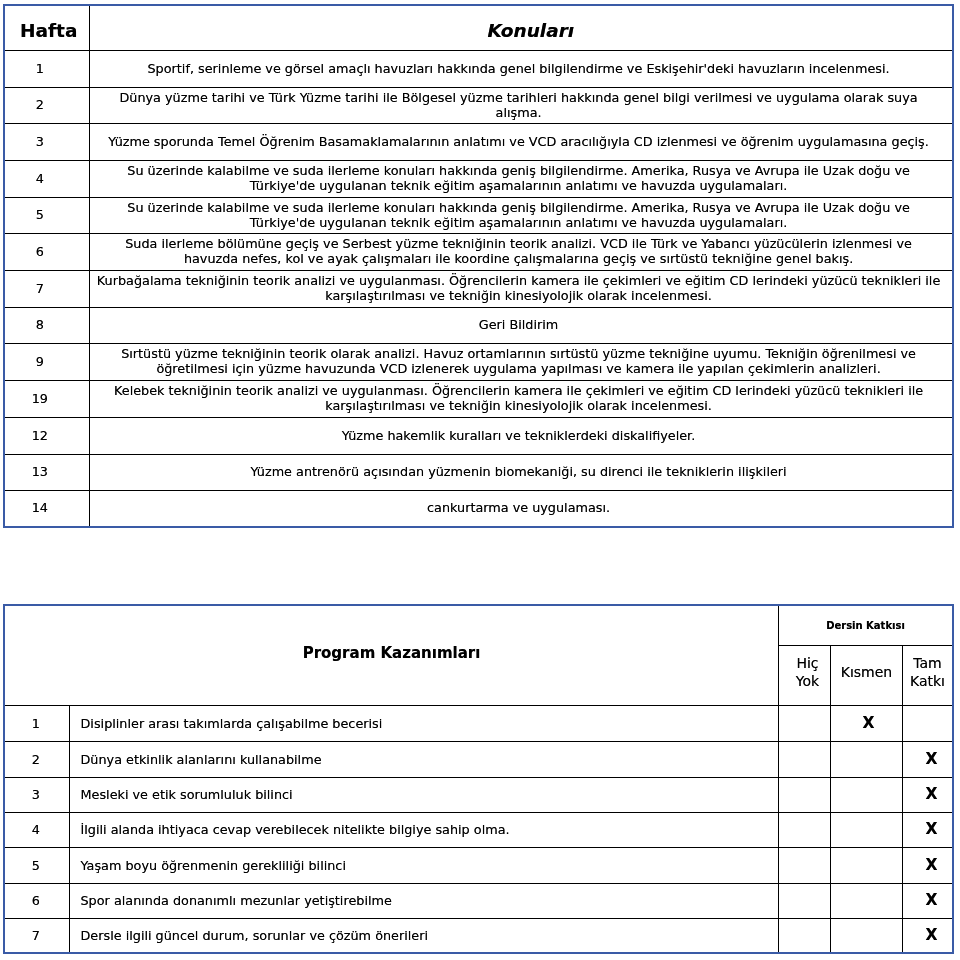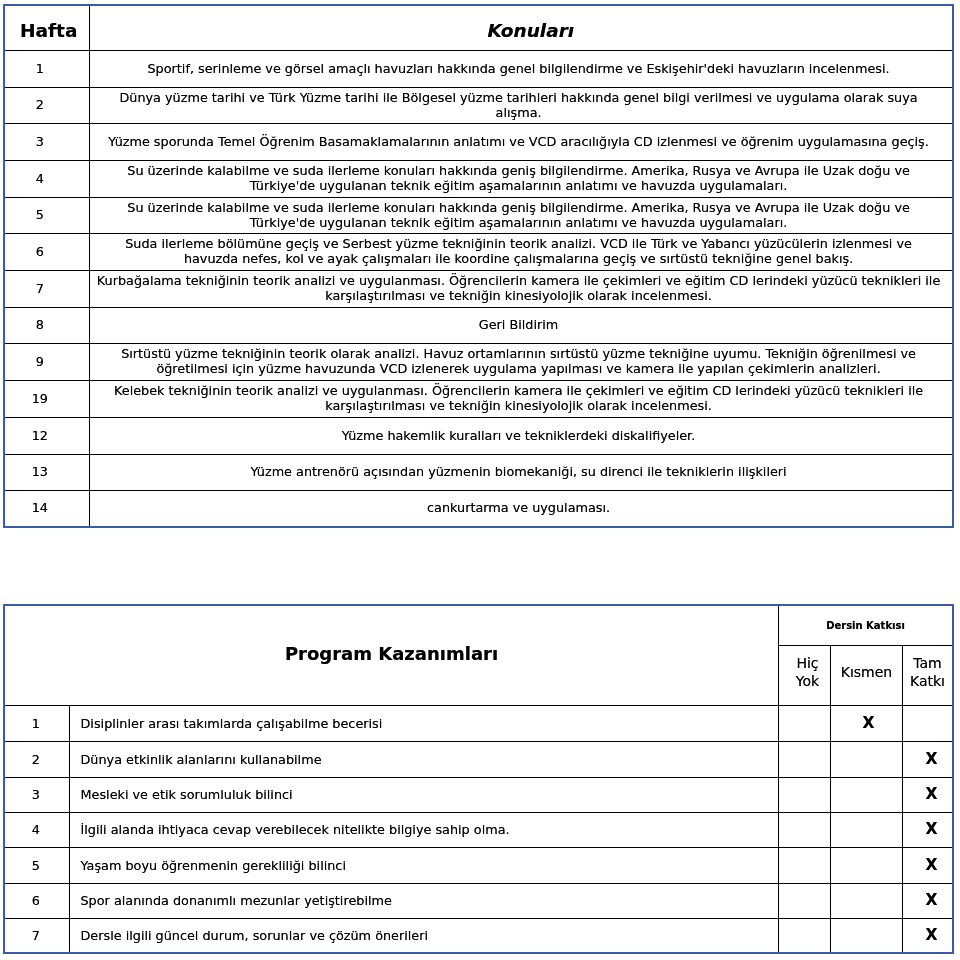--- a/index.html
+++ b/index.html
@@ -58,21 +58,21 @@
   .tbl-out td.nohdr{border:0;}
   .tbl-out td.no{width:65px;text-align:center;padding:0 2px 0 0;box-sizing:border-box;}
   .tbl-out td.mark{text-align:center;padding:0;font-weight:bold;font-size:15.5px;}
   .tbl-out td.mark>span{position:relative;display:inline-block;}
   .tbl-out td.mark.mk2>span{left:2px;}
   .tbl-out td.mark.mk3>span{left:4px;}
   .tbl-out td.mk1{width:51px;}
   .tbl-out td.mk2{width:71px;}
   .tbl-out td.mk3{width:49px;}
   .tbl-out td.title{
-    font-weight:bold;font-size:18px;text-align:center;vertical-align:middle;padding:0;
+    font-weight:bold;font-size:15px;text-align:center;vertical-align:middle;padding:0;
     border-left:0;border-top:0;
   }
   .tbl-out td.title>span{position:relative;left:-32px;top:-2px;display:inline-block;}
   .tbl-out tr.hr1{height:40px;}
   .tbl-out tr.hr2{height:60px;}
   .tbl-out td.ctr{
     font-weight:bold;font-size:10px;text-align:center;padding:0;
   }
   .tbl-out td.lvl{
     text-align:center;font-size:14px;line-height:18px;padding:0;font-weight:normal;

